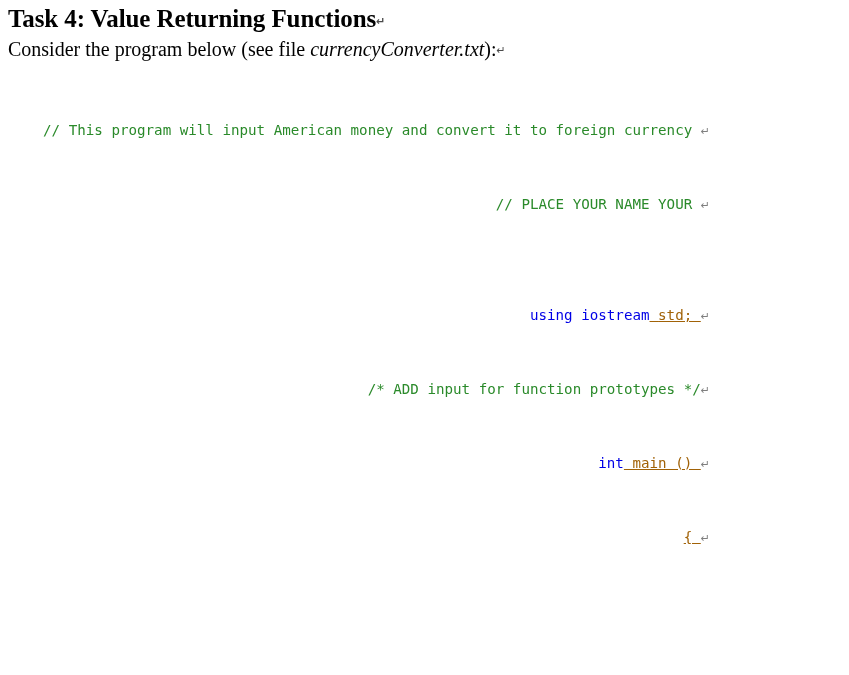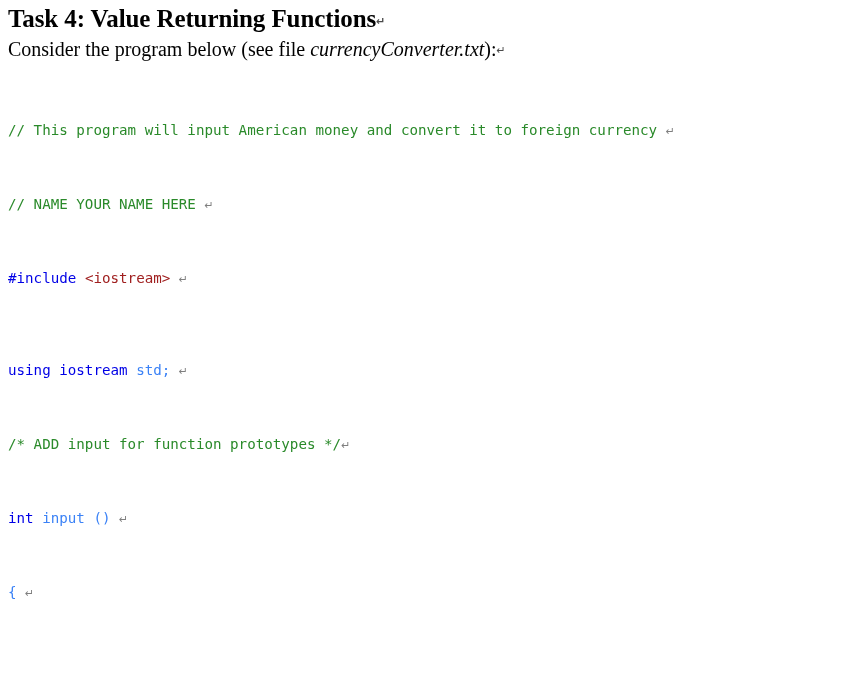--- a/index.html
+++ b/index.html
@@ -49,26 +49,27 @@
     font-family: "DejaVu Sans Mono", "Liberation Mono", monospace;
     font-size: 14.2px;
     line-height: 18.5px;
     padding: 2px 0 0 8px;
     white-space: pre;
     color: #000000;
   }
   .ln {
     white-space: pre;
     height: 18.5px;
+    text-align: right;
   }
   
   .cmt  { color: #2a8a2a; }      
   .kw   { color: #0000e6; }      
   .str  { color: #a02020; }      
-  .pln  { color: #3b82f6; }      
+  .pln  { color: #a16207; text-decoration: underline; }      
   
   .sp {
     text-decoration: underline;
     text-decoration-style: wavy;
     text-decoration-color: #e01b1b;
     text-decoration-thickness: 1px;
     text-underline-offset: 1px;
   }
   
   .pilcrow {
@@ -89,30 +90,29 @@
 <div class="page">
 
   <h1 class="doc-title"><span>Task 4: Value Returning Functions</span><span class="pilcrow-h">↵</span></h1>
 
   <p class="doc-subtitle"><span>Consider the program below (see file </span><span class="ital">currencyConverter.txt</span><span>):</span><span class="pilcrow-h">↵</span></p>
 
   <div class="code">
 
     <div class="ln"><span class="cmt">// This program will input American money and convert it to foreign currency </span><span class="pilcrow">↵</span></div>
 
-    <div class="ln"><span class="cmt">// NAME YOUR NAME HERE </span><span class="pilcrow">↵</span></div>
+    <div class="ln"><span class="cmt">// PLACE YOUR NAME YOUR </span><span class="pilcrow">↵</span></div>
 
-    <div class="ln"><span class="kw">#include</span><span class="pln"> </span><span class="str">&lt;iostream&gt;</span><span class="pln"> </span><span class="pilcrow">↵</span></div>
 
 
     <div class="ln"><span class="kw">using iostream</span><span class="pln"> </span><span class="pln">std; </span><span class="pilcrow">↵</span></div>
 
     <div class="ln"><span class="cmt">/* ADD input for function prototypes */</span><span class="pilcrow">↵</span></div>
 
-    <div class="ln"><span class="kw">int</span><span class="pln"> input () </span><span class="pilcrow">↵</span></div>
+    <div class="ln"><span class="kw">int</span><span class="pln"> main () </span><span class="pilcrow">↵</span></div>
 
     <div class="ln"><span class="pln">{ </span><span class="pilcrow">↵</span></div>
 
     
 
     
 
     
 
     

